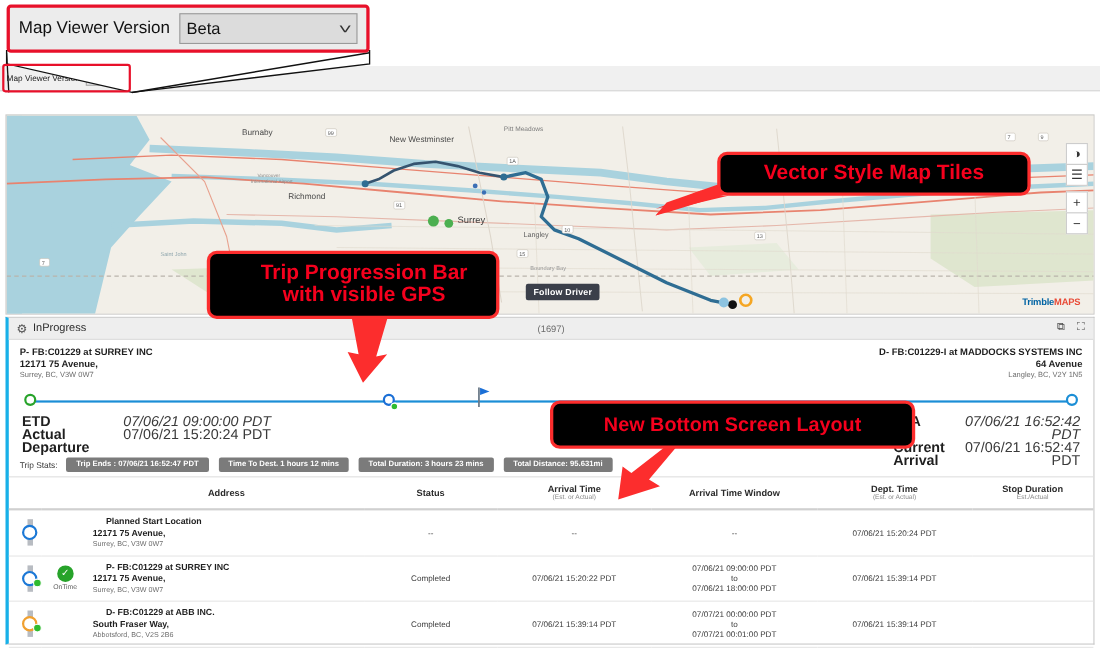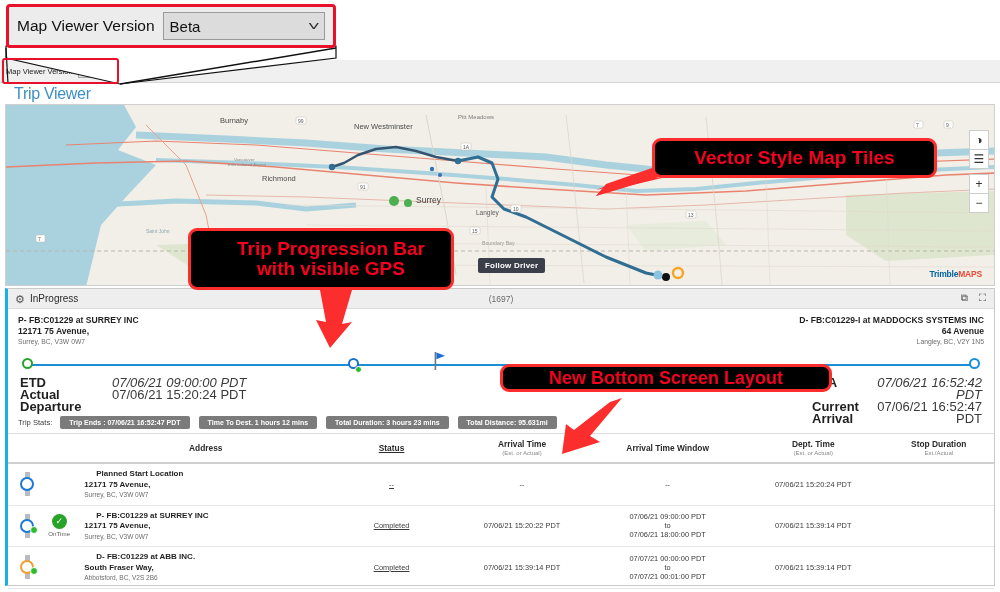--- a/index.html
+++ b/index.html
@@ -228,21 +228,21 @@
   .tbl tbody td {
     border-bottom: 1px solid #e6e6e6;
     padding: 5px 4px;
     font-size: 7.4px;
     color: #3a3a3a;
     vertical-align: middle;
   }
   .col-rail { width: 30px; }
   .col-stat-icon { width: 42px; }
   .col-addr { width: 250px; }
-  .col-status { width: 120px; text-align: center; text-decoration: underline; }
+  .col-status { width: 120px; text-align: center; }
   .col-arr { width: 140px; text-align: center; }
   .col-win { width: 150px; text-align: center; }
   .col-dept { width: 140px; text-align: center; }
   .col-stopdur { width: 110px; text-align: center; }
 
   .addr1 { font-size: 8px; font-weight: bold; color: #1f1f1f; line-height: 10.5px; margin-left: 12px; }
   .addr2 { font-size: 8px; font-weight: bold; color: #1f1f1f; line-height: 10.5px; }
   .addr3 { font-size: 6.5px; color: #6d6d6d; line-height: 9.5px; }
 
   .rail-cell { position: relative; height: 100%; }
@@ -290,21 +290,21 @@
     background: #000000;
     color: #f5001d;
     font-weight: bold;
     display: flex; align-items: center; justify-content: center;
     text-align: center;
     z-index: 50;
     line-height: 1.04;
   }
   #anno-vector { left: 652px; top: 138px; width: 285px; height: 40px; font-size: 19px; }
   #anno-prog  { left: 188px; top: 228px; width: 266px; height: 62px; font-size: 19px; padding-left: 20px; }
-  #anno-bottom{ left: 500px; top: 364px; width: 332px; height: 28px; font-size: 18px; }
+  #anno-bottom{ left: 500px; top: 364px; width: 332px; height: 44px; font-size: 18px; }
   .arrows { position: absolute; left:0; top:0; width:1000px; height:592px; z-index:49; pointer-events:none; }
 </style>
 </head>
 <body>
 
 <div id="app">
 
   <svg class="callout-connector" viewBox="0 0 1000 120">
     <polygon points="6,46 336,46 336,58 120,84 6,58" fill="#ffffff" stroke="#111111" stroke-width="1.2"></polygon>
     <line x1="336" y1="48" x2="120" y2="84" stroke="#111111" stroke-width="1.4"></line>
@@ -321,23 +321,20 @@
 
   <div class="topbar">
     <span class="tb-label">Map Viewer Version</span>
     <div class="tb-select">
       <span class="tb-sel-val">Beta</span>
       <span class="tb-chevron">˅</span>
     </div>
   </div>
   <div class="topbar-highlight"></div>
 
-  <div class="page-title">
-    <span>Trip Viewer</span>
-  </div>
 
   <div class="map">
     <svg width="990" height="182" viewBox="0 0 990 182">
       <rect x="0" y="0" width="990" height="182" fill="#f2efe8"></rect>
 
       <path d="M0,0 L118,0 L130,22 L112,45 L150,60 L120,92 L95,120 L80,182 L0,182 Z" fill="#a9d2de"></path>
       <rect x="0" y="0" width="14" height="182" fill="#a9d2de"></rect>
 
       <path d="M130,30 L220,34 L300,38 L380,44 L460,48 L540,52 L600,60 L660,66 L720,60 L790,58 L860,52 L930,48 L990,46" stroke="#a9d2de" stroke-width="7" fill="none"></path>
       <path d="M150,55 L240,58 L330,62 L420,68 L500,74 L570,80 L630,86 L690,84 L750,78 L820,72 L900,66 L990,62" stroke="#a9d2de" stroke-width="4" fill="none"></path>

